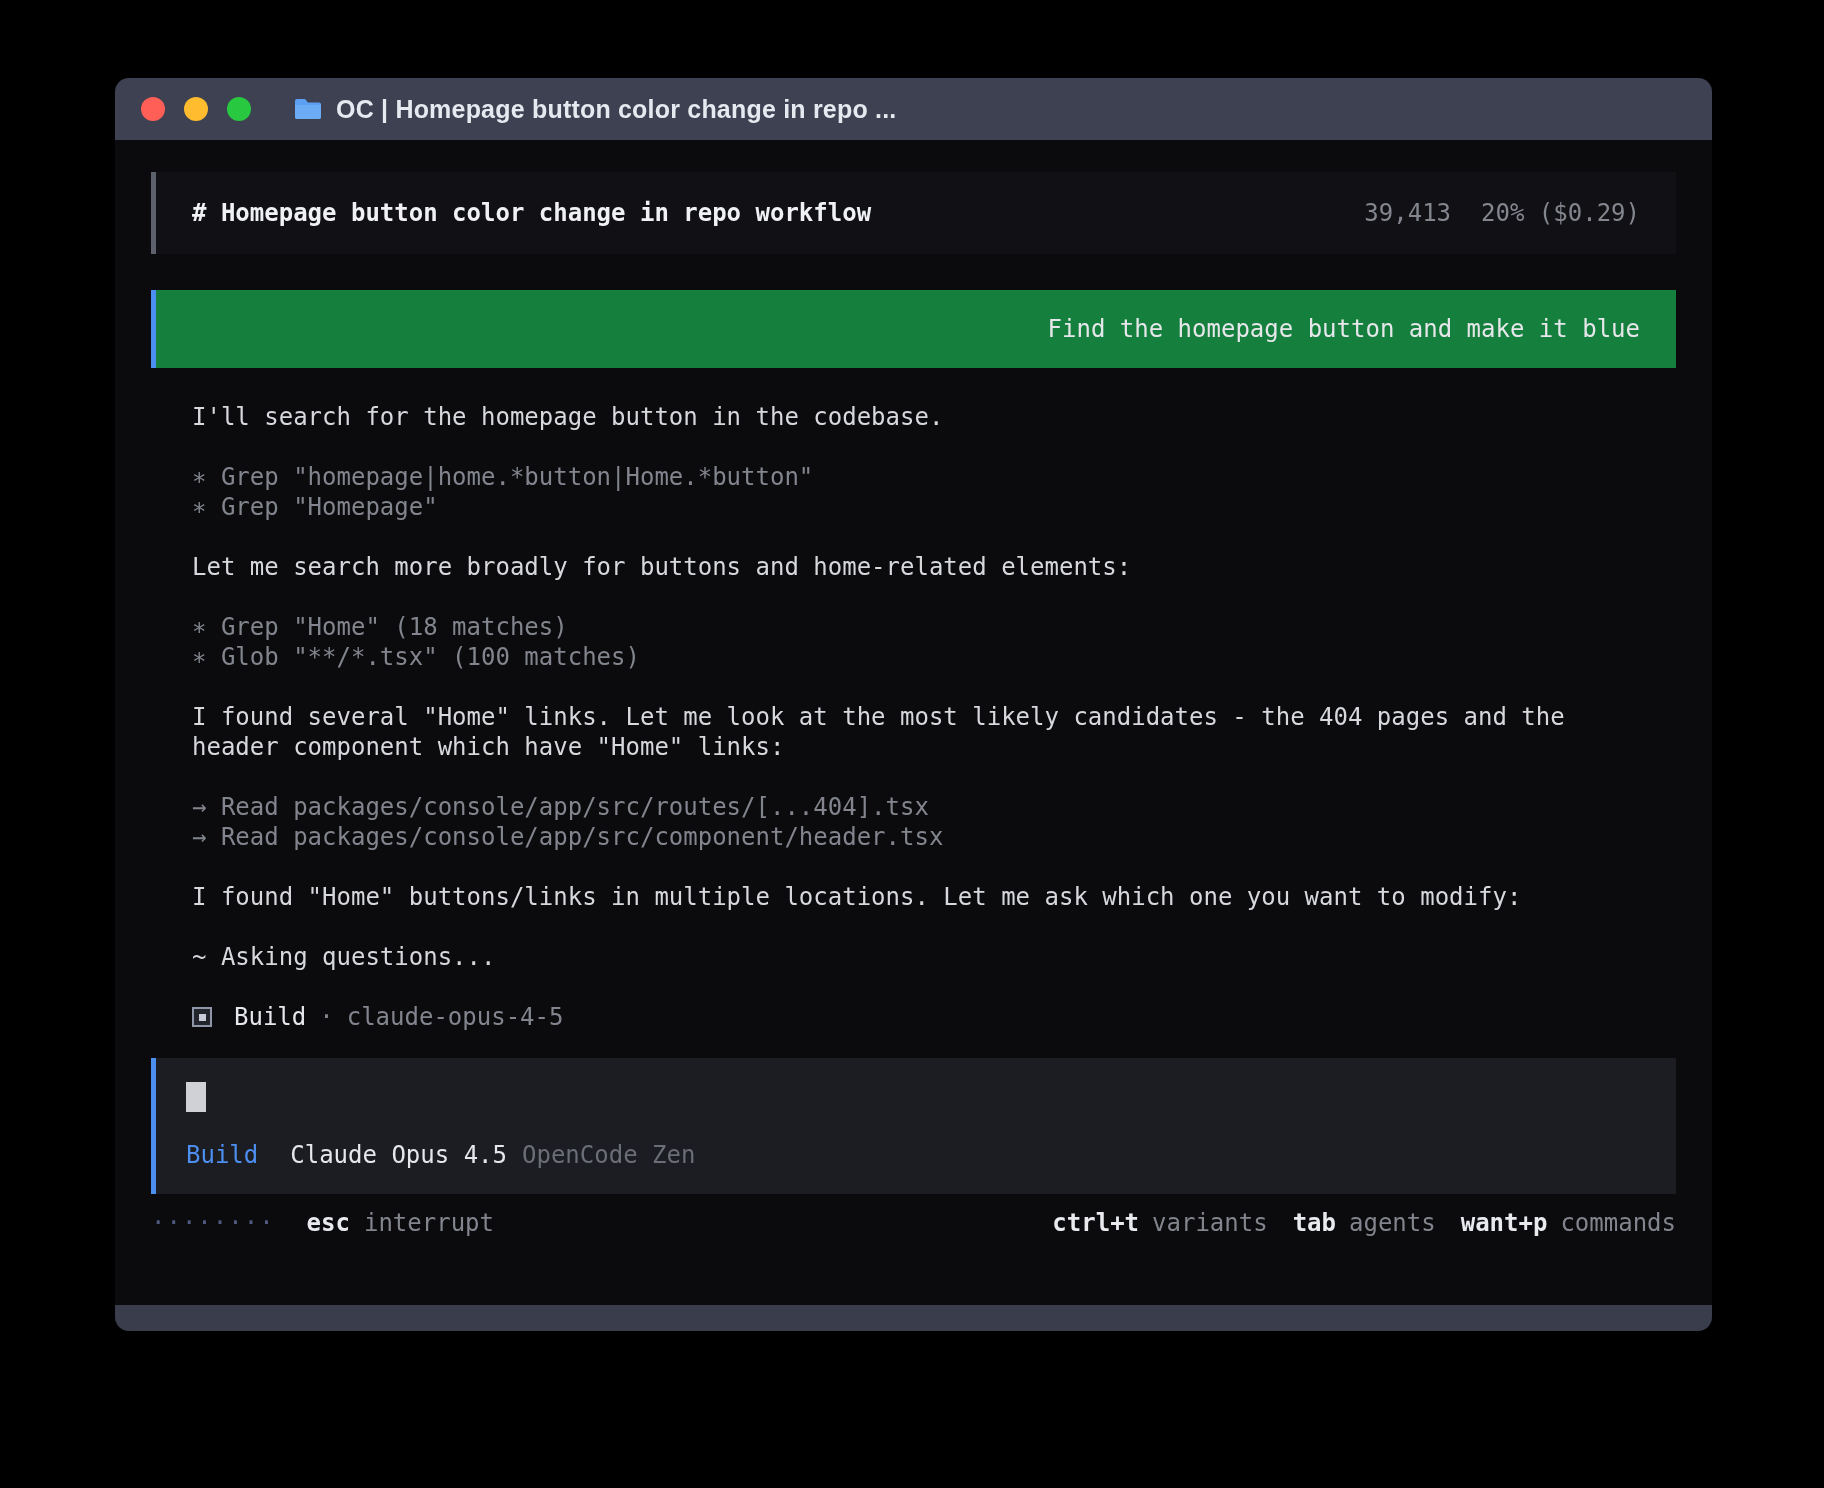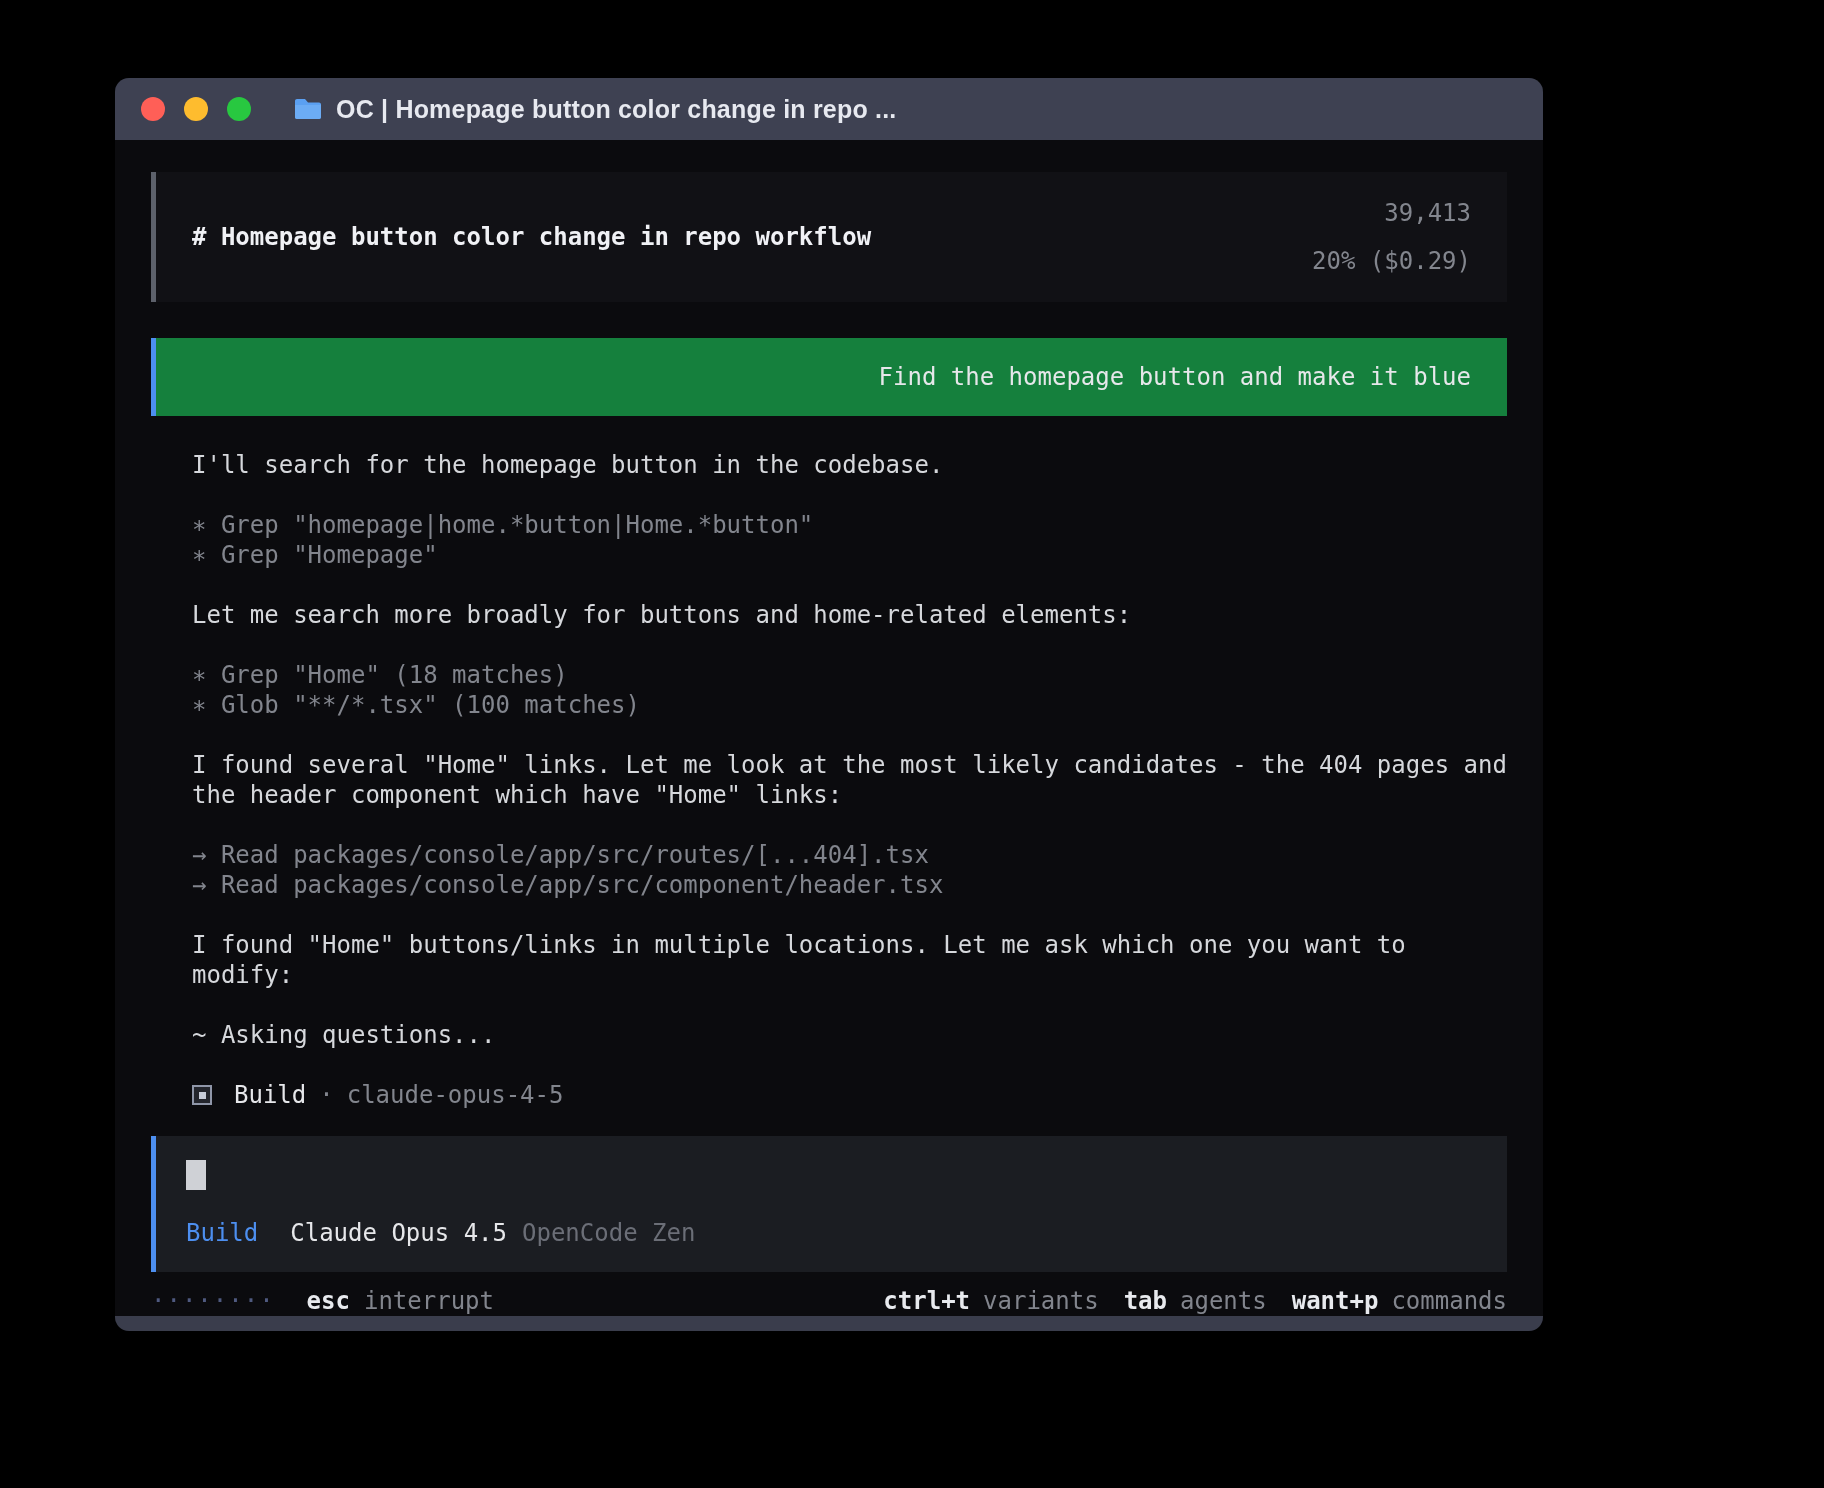--- a/index.html
+++ b/index.html
@@ -1,20 +1,20 @@
 <!DOCTYPE html>
 <html><head>
 <meta charset="utf-8">
 <style>
   * { margin:0; padding:0; box-sizing:border-box; }
   html,body { width:1824px; height:1488px; background:#000000; overflow:hidden; }
   body { font-family:"DejaVu Sans Mono", monospace; }
 
   .window {
-    position:absolute; left:115px; top:78px; width:1428px; height:1253px;
+    position:absolute; left:115px; top:78px; width:1597px; height:1253px;
     background:#0b0b0e; border-radius:14px; overflow:hidden;
     display:flex; flex-direction:column;
     box-shadow:0 22px 60px rgba(0,0,0,0.85);
   }
 
   
   .titlebar {
     height:62px; background:#3e4152; flex-shrink:0;
     display:flex; align-items:center; padding:0 26px;
   }
@@ -33,21 +33,21 @@
   .content {
     flex:1; background:#0b0b0e; padding:32px 36px 0 36px;
     font-size:24px; line-height:30px; color:#d6d8dc;
     display:flex; flex-direction:column;
   }
   .block { border-left:5px solid #5d616b; padding:26px 36px;text-align:right; }
   .session-header {
     background:#111115; display:flex; justify-content:space-between; align-items:center;
   }
   .session-title { font-weight:bold; color:#f0f1f5; }
-  .session-stats { color:#83868e; display:flex; gap:18px;flex-direction:column; }
+  .session-stats { color:#83868e; display:flex; gap:30px; }
 
   .user-block {
     margin-top:36px; background:#15803d; border-left-color:#4d8ff0; color:#e6e7ea;
     padding:24px 36px;
   }
 
   .para { margin-left:41px; max-width:1420px; color:#d6d8dc; }
   .mt34 { margin-top:34px; }
   .mt30 { margin-top:30px; }
   .tool-line { margin-left:41px; color:#82858d; }

